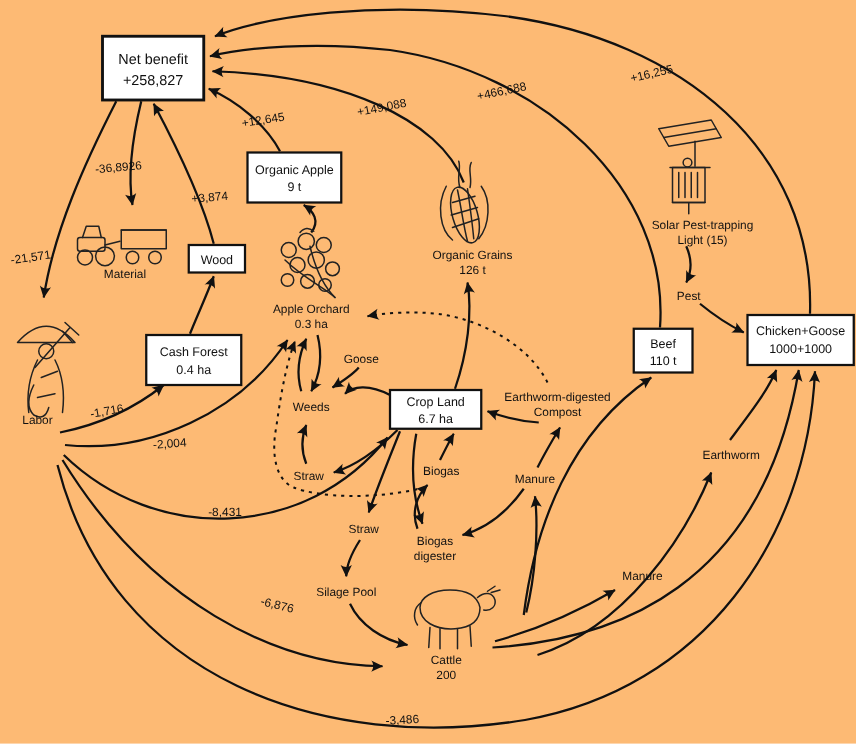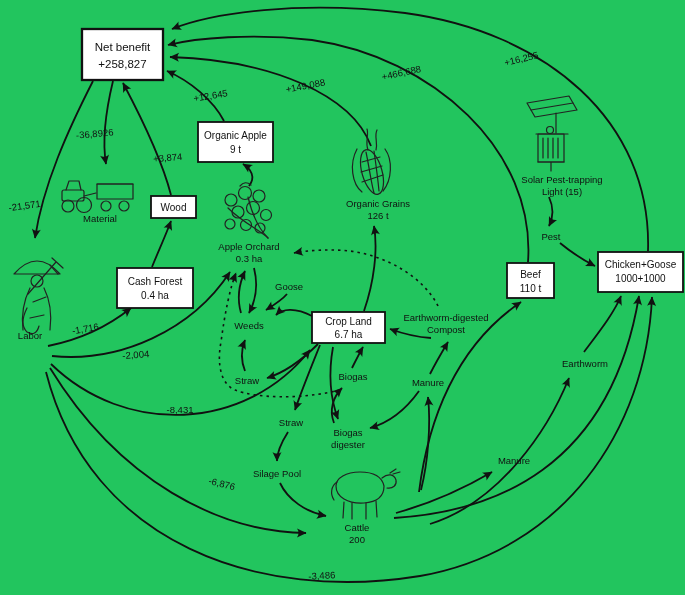--- a/index.html
+++ b/index.html
@@ -1,16 +1,16 @@
 <!DOCTYPE html>
 <html><head>
 <meta charset="utf-8">
 <style>
   html,body{margin:0;padding:0;background:#ffffff;}
-  #stage{position:relative;width:685px;height:595px;background:#22c55e;overflow:hidden;}
+  #stage{position:relative;width:685px;height:595px;background:#fdba74;overflow:hidden;}
   svg{display:block;}
   text{font-family:"Liberation Sans","DejaVu Sans",sans-serif;fill:#111;}
   .lbl{font-size:9.5px;text-anchor:middle;}
   .boxtxt{font-size:10px;text-anchor:middle;}
   .nbtxt{font-size:11.5px;text-anchor:middle;}
   .flowval{font-size:9.5px;text-anchor:middle;}
   .node{fill:#ffffff;stroke:#111;stroke-width:1.8;}
   .node-heavy{stroke-width:2.3;}
   .flow{fill:none;stroke:#111;stroke-width:1.8;marker-end:url(#ah);}
   .dash{stroke-dasharray:2.5 4;stroke-width:1.6;}

